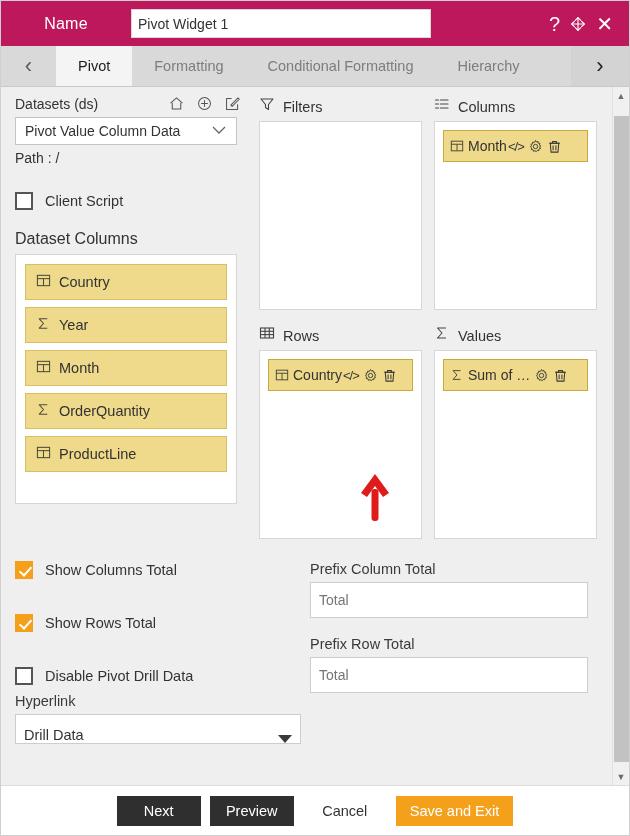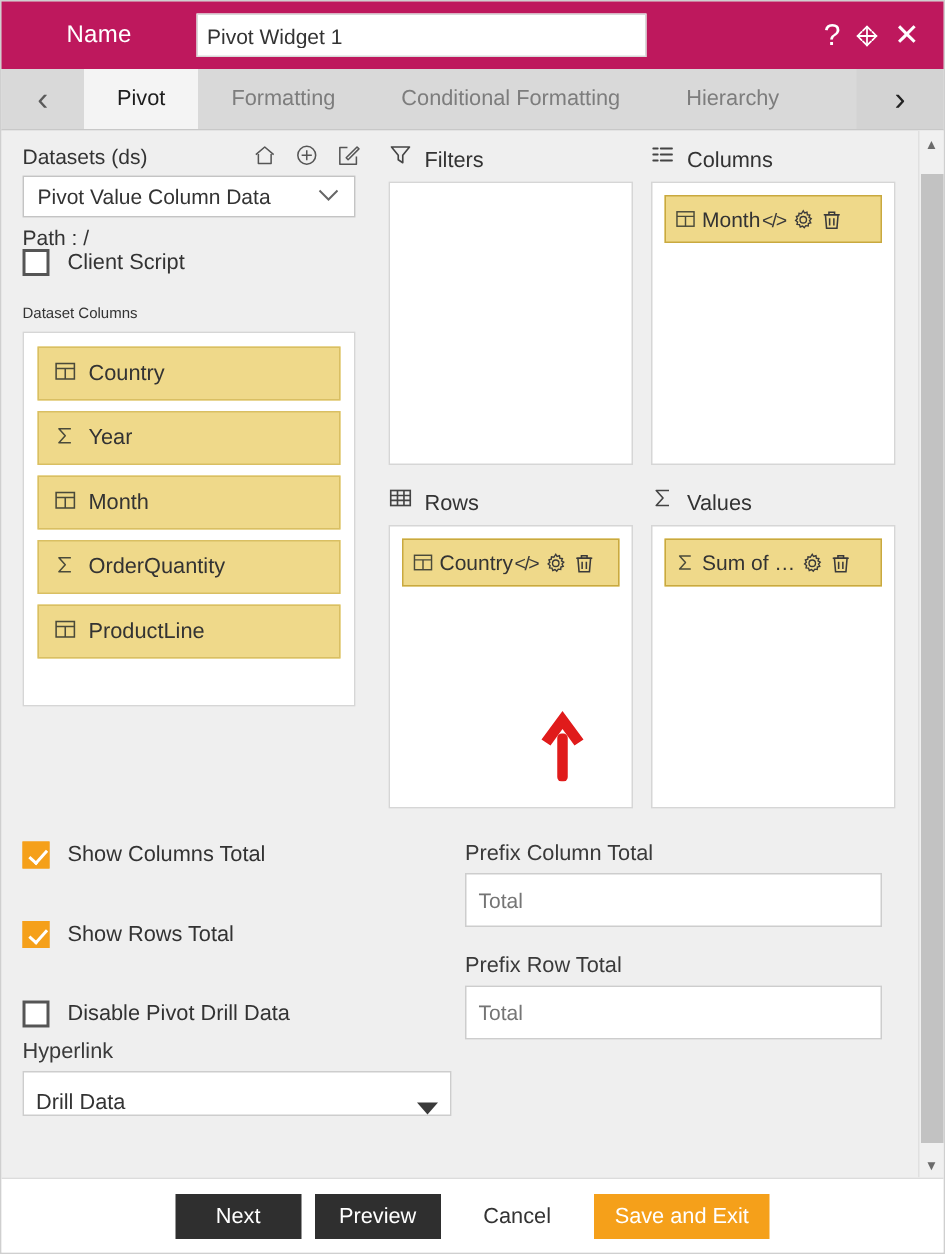--- a/index.html
+++ b/index.html
@@ -151,21 +151,21 @@
 
   
   .cols {
     display: flex;
     padding: 0 0 0 0;
   }
   .left-col { width: 252px; padding-left: 14px; flex: 0 0 auto; }
   .right-col { flex: 1 1 auto; padding-left: 6px; padding-right: 10px; }
 
   .section-label {
-    font-size: 10px;
+    font-size: 16px;
     color: #333;
     margin: 0 0 6px 0;
   }
   .ds-head {
     display: flex;
     align-items: center;
     margin-bottom: 5px;
     gap: 13px;
   }
   .ds-head .ds-title { font-size: 14px; color: #333; }
@@ -460,21 +460,21 @@
                   <polyline points="2,2 8,8 14,2" fill="none" stroke="#666" stroke-width="1.3"></polyline>
                 </svg>
             </span>
           </div>
 
           <div class="path-line">
             <span>Path :</span>
             <span>/</span>
           </div>
 
-          <div class="checkrow" style="">
+          <div class="checkrow" style="margin-top:26px;">
             <span class="cbox"></span>
             <span class="cbox-label">Client Script</span>
           </div>
 
           <div class="section-label" style="margin-top:20px;">Dataset Columns</div>
 
           <div class="ds-col-list">
             <div class="chip">
               <span>
                 <svg width="15" height="15" viewBox="0 0 16 16">

